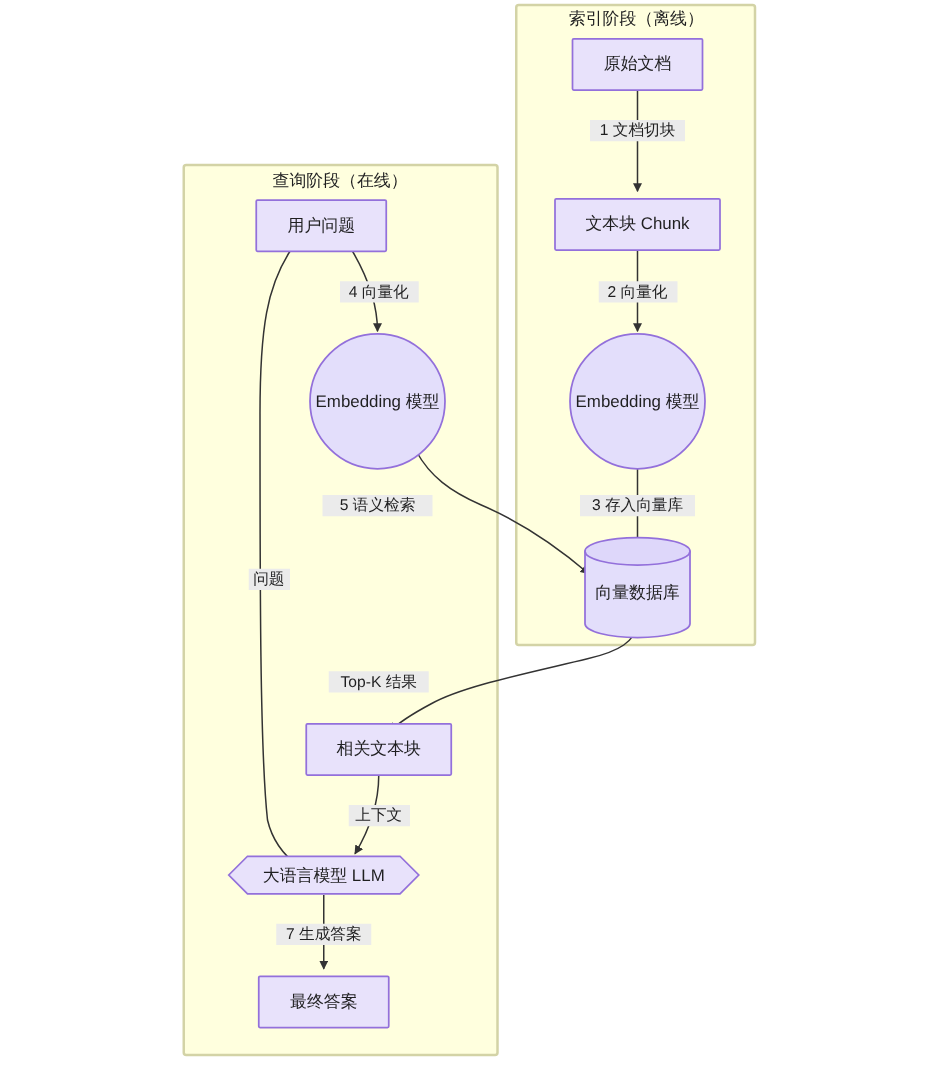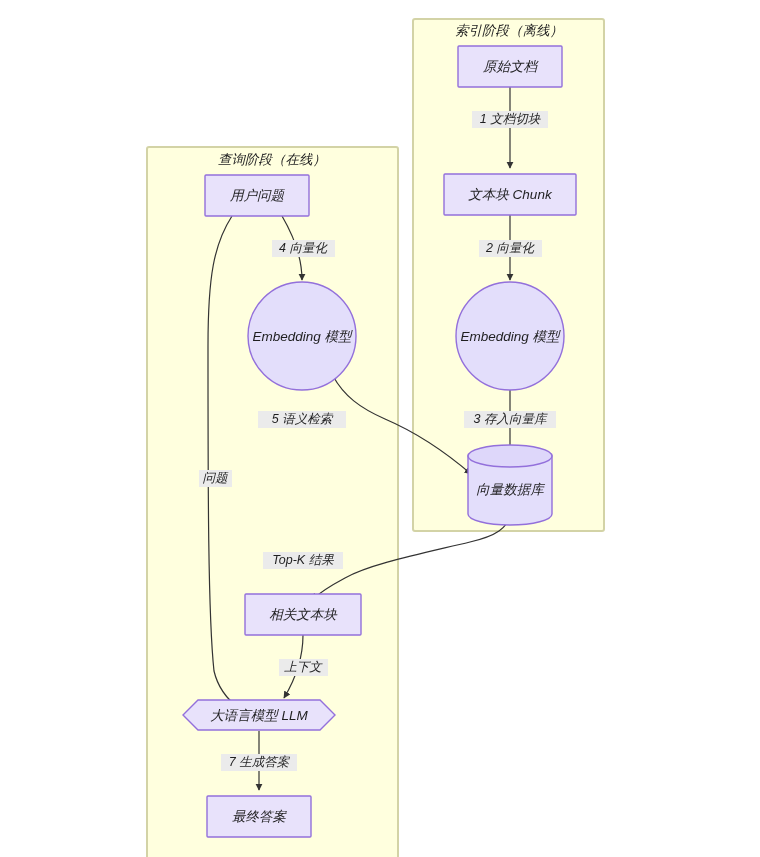--- a/index.html
+++ b/index.html
@@ -10,24 +10,23 @@
   }
   body {
     width: 760px;
     height: 857px;
     position: relative;
     font-family: "Liberation Sans", "DejaVu Sans", sans-serif;
     overflow: hidden;
   }
   #diagram-root {
     position: absolute;
-    left: 0; top: 16px;
+    left: 0; top: 1px;
     width: 760px;
     height: 606px;
-    font-style: italic;
   }
   svg.flow {
     position: absolute;
     left: 0; top: 0;
     width: 760px;
     height: 857px;
   }
   .subgraph-rect {
     fill: #ffffde;
     stroke: #d3d3a6;

